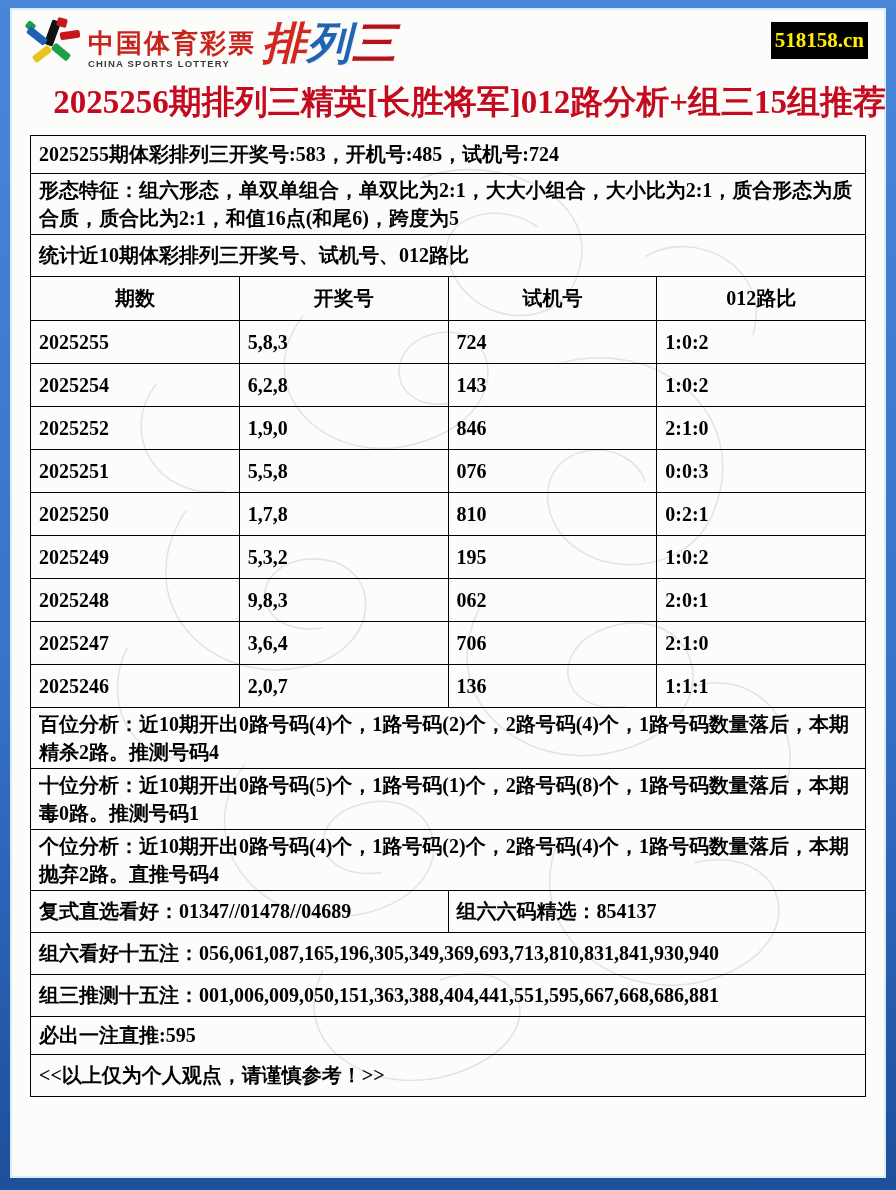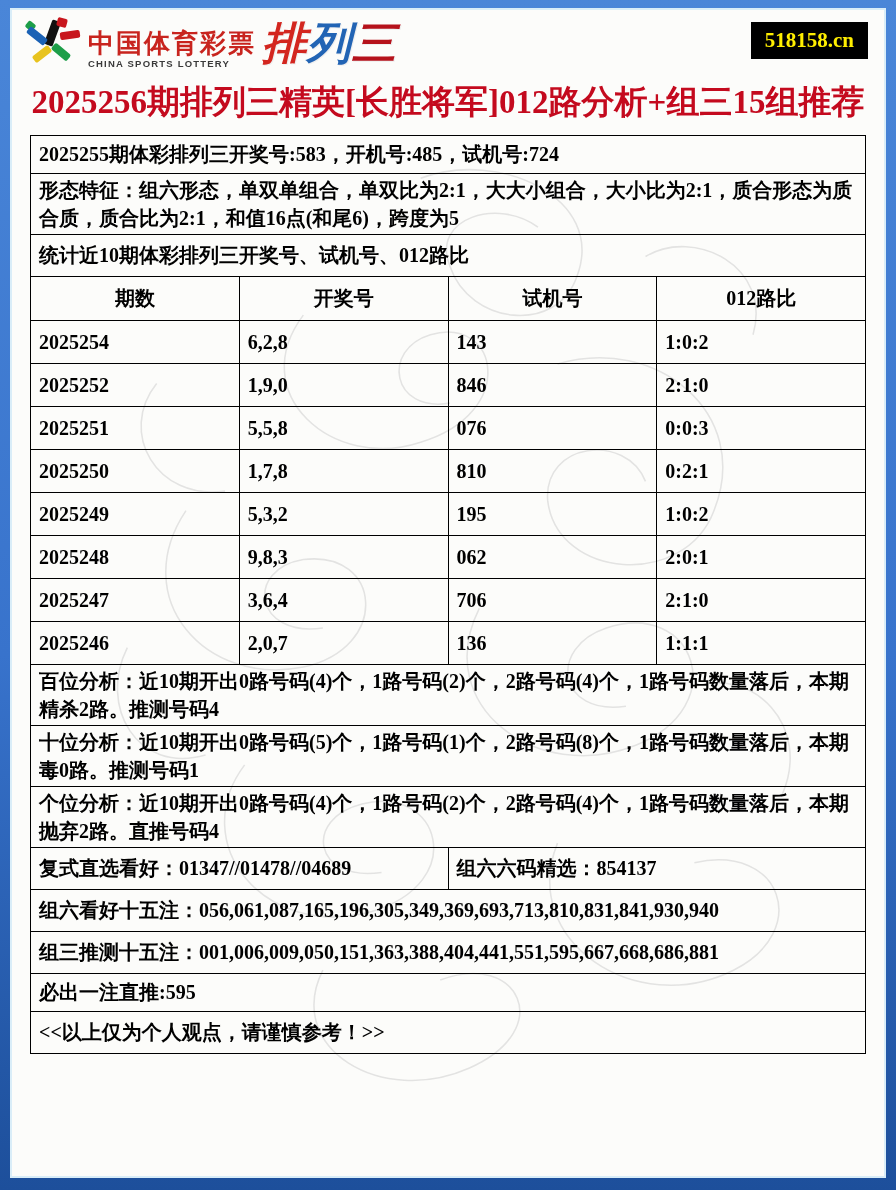--- a/index.html
+++ b/index.html
@@ -33,27 +33,27 @@
   .logo-text{margin-left:8px;line-height:1;}
   .logo-cn{font-family:"Liberation Sans","DejaVu Sans",sans-serif;font-weight:bold;font-size:26px;color:#c8241e;letter-spacing:2px;margin-top:12px;}
   .logo-en{font-family:"Liberation Sans","DejaVu Sans",sans-serif;font-weight:bold;font-size:9.5px;color:#3a3a3a;letter-spacing:1.2px;margin-top:3px;}
   .product-name{margin-left:6px;font-family:"Liberation Sans","DejaVu Sans",sans-serif;font-weight:bold;font-style:italic;font-size:44px;line-height:46px;letter-spacing:1px;text-shadow:1px 1px 0 #eee;}
   .product-name .g1{color:#d3261f;}
   .product-name .g2{color:#2264b4;}
   .product-name .g3{color:#b5121b;}
   .site-badge{
     background:#000;color:#ffee00;
     font-weight:bold;font-size:21px;
-    padding:6px 14px;margin:4px 4px 0 0;
+    padding:6px 4px;margin:4px 4px 0 0;
     font-family:"Liberation Serif","DejaVu Serif",serif;
   }
   .page-title{
     position:relative;z-index:2;
     color:#c40a1e;font-weight:bold;font-size:33px;
-    text-align:center;white-space:nowrap;letter-spacing:0;
+    text-align:right;white-space:nowrap;letter-spacing:0;
     margin-top:6px;
   }
   table.main{
     position:relative;z-index:2;
     width:836px;margin:10px auto 0 auto;
     border-collapse:collapse;
     font-size:20px;font-weight:bold;color:#000;
   }
   table.main td,table.main th{
     border:1px solid #000;
@@ -132,20 +132,26 @@
     </tr>
     <tr>
       <th class="center hrow">期数</th>
       <th class="center hrow">开奖号</th>
       <th class="center hrow">试机号</th>
       <th class="center hrow">012路比</th>
     </tr>
     </tbody>
       <tbody id="stats-body">
         <tr>
+          <td class="center drow">2025255</td>
+          <td class="center drow">5,8,3</td>
+          <td class="center drow">724</td>
+          <td class="center drow">1:0:2</td>
+        </tr>
+        <tr>
           <td class="center drow">2025254</td>
           <td class="center drow">6,2,8</td>
           <td class="center drow">143</td>
           <td class="center drow">1:0:2</td>
         </tr>
         <tr>
           <td class="center drow">2025252</td>
           <td class="center drow">1,9,0</td>
           <td class="center drow">846</td>
           <td class="center drow">2:1:0</td>

